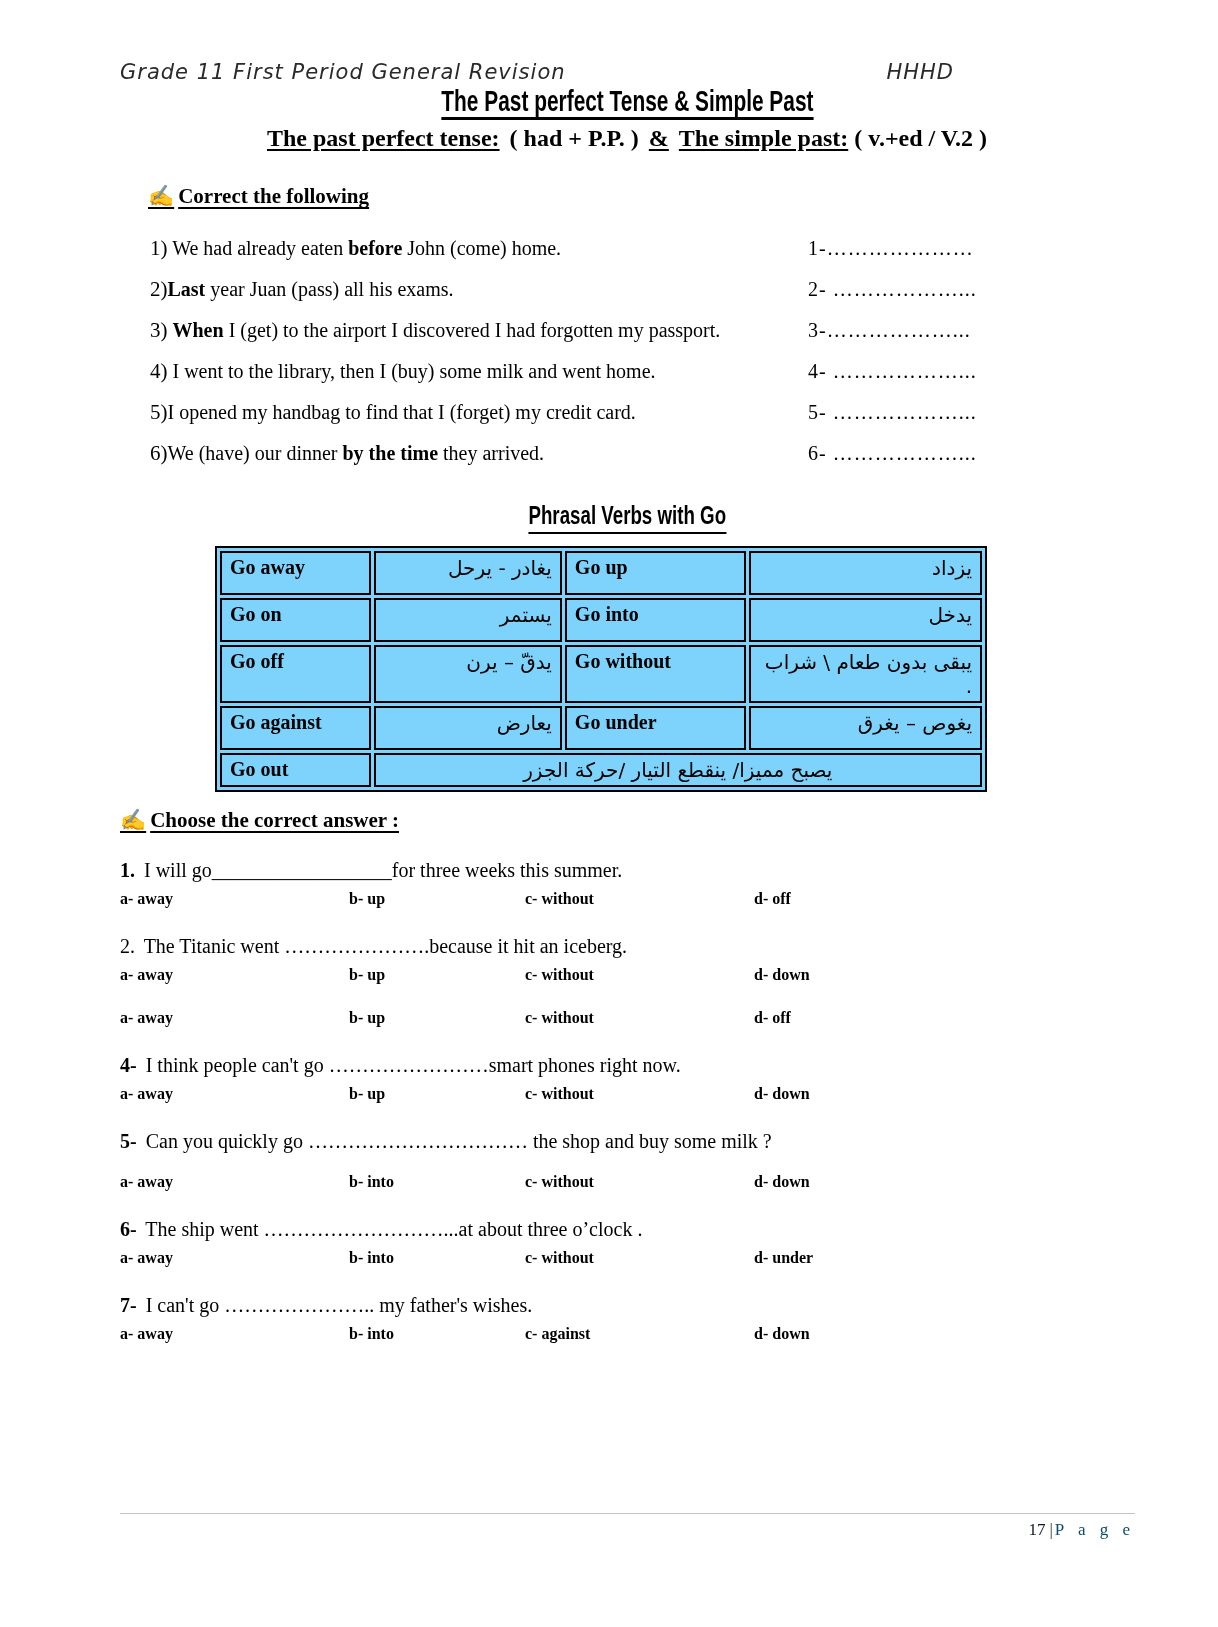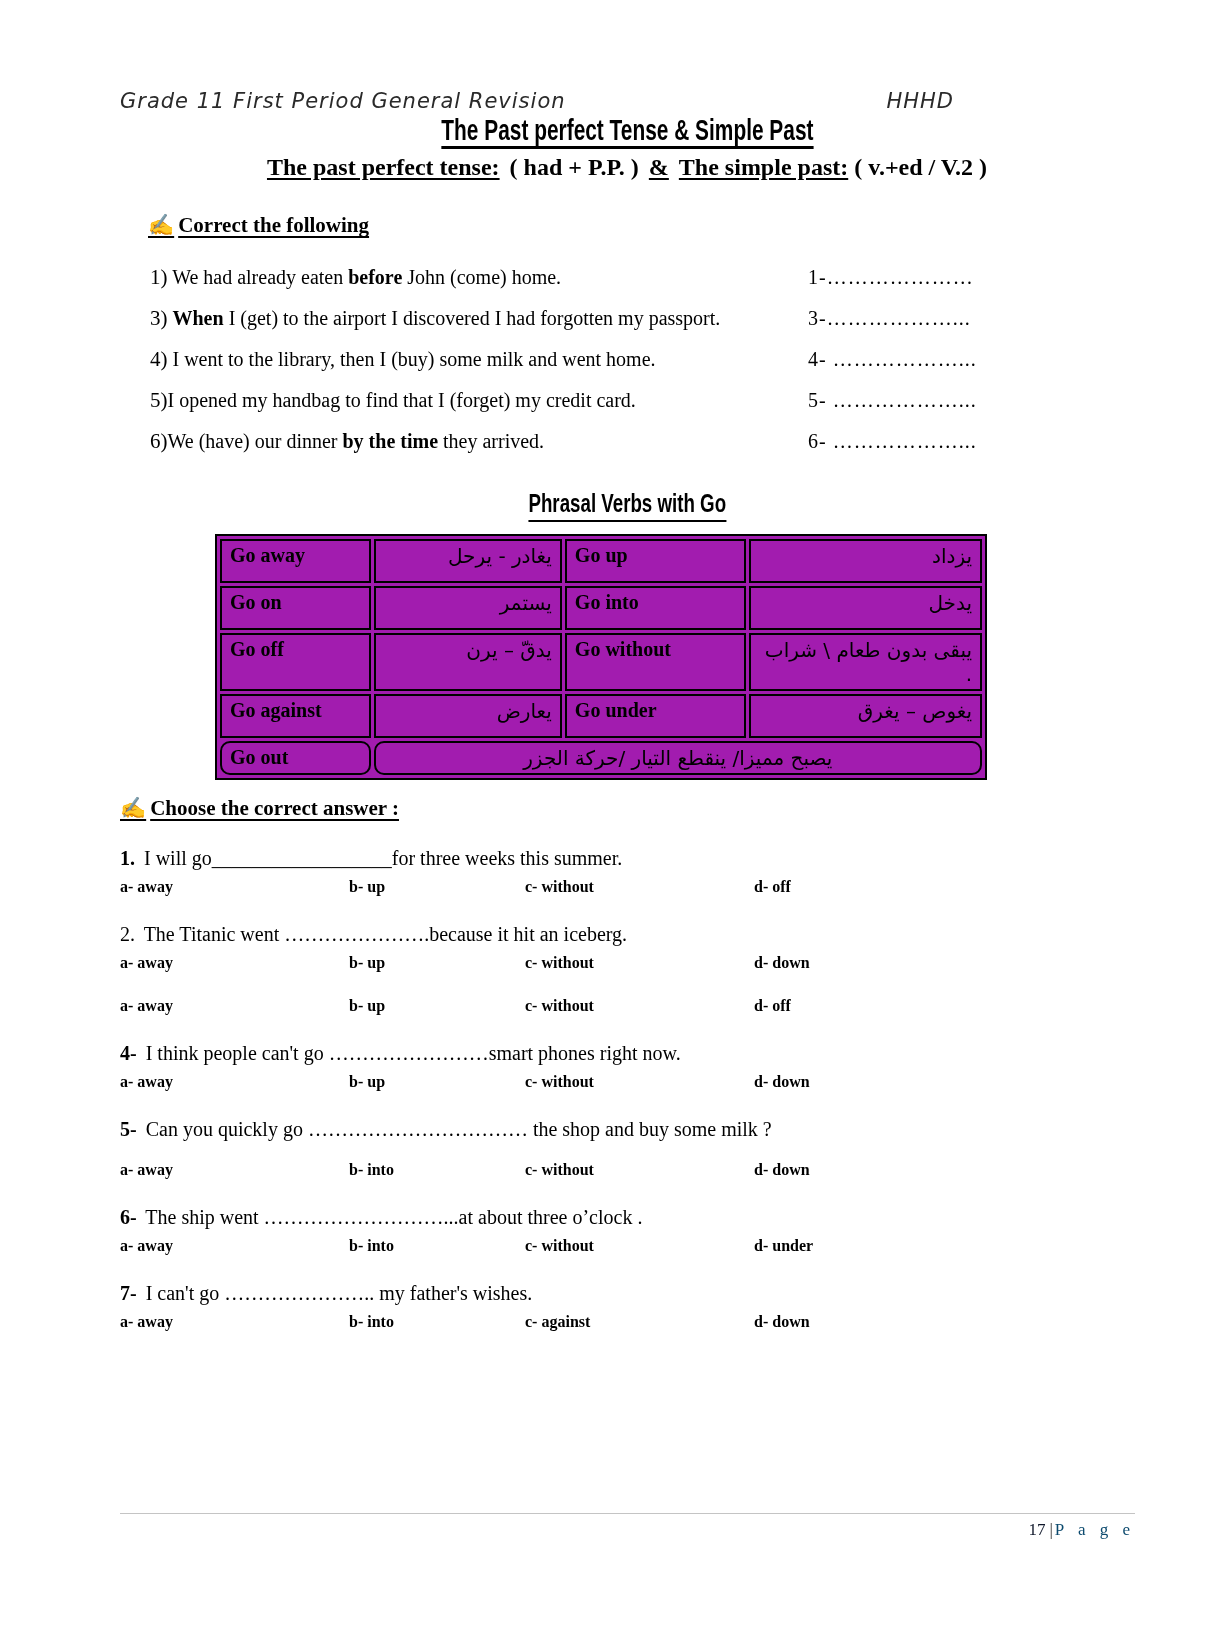--- a/index.html
+++ b/index.html
@@ -10,21 +10,21 @@
     height: 1627px;
     background: #ffffff;
     font-family: "Liberation Serif", serif;
     color: #000000;
     overflow: hidden;
   }
   .content { padding: 0 84px 0 120px; }
 
   
   .header {
-    padding-top: 89px;
+    padding-top: 60px;
     display: flex;
     justify-content: space-between;
     align-items: flex-end;
   }
   .hw {
     font-family: "DejaVu Sans", sans-serif;
     font-style: italic;
     font-size: 21px;
     letter-spacing: 1px;
     color: #2a2a2a;
@@ -84,30 +84,30 @@
     border-bottom: 2px solid #000;
     padding-bottom: 1px;
   }
   table.phrasal {
     margin: 12px 0 0 95px;
     width: 772px;
     border-collapse: separate;
     border-spacing: 3px;
     border: 2px solid #000;
     table-layout: fixed;
-    background: #a21caf;
+    background: #7dd3fc;
   }
   table.phrasal td {
     border: 2px solid #000;
     vertical-align: top;
     padding: 3px 8px;
     height: 44px;
     font-size: 20px;
   }
-  table.phrasal tr.last td { height: 30px; border-radius: 10px; }
+  table.phrasal tr.last td { height: 30px; }
   td.en { font-weight: bold; text-align: left; }
   td.ar { direction: rtl; text-align: right; font-family: "DejaVu Sans", "Liberation Serif", serif; font-size: 18px; }
   td.ar-merged { direction: rtl; text-align: center; font-family: "DejaVu Sans", "Liberation Serif", serif; font-size: 18px; }
   col.c1 { width: 20%; } col.c2 { width: 25%; } col.c3 { width: 24%; } col.c4 { width: 31%; }
 
   
   .questions { margin-top: 24px; }
   .qblock { margin-bottom: 25px; }
   .qtext { font-size: 20px; line-height: 27px; }
   .qnum { font-weight: bold; margin-right: 4px; }
@@ -164,20 +164,24 @@
     </div>
 
     <div class="sec-head sec1-head">
       <span class="hand-icon">✍</span><span>Correct the following</span>
     </div>
 
     <div class="citems">
       <div class="citem">
         <span class="sent"><span class="num">1)</span><span> We had already eaten </span><b>before</b><span> John (come) home.</span></span>
         <span class="ans">1-…………………</span>
+      </div>
+      <div class="citem">
+        <span class="sent"><span class="num">2)</span><span></span><b>Last</b><span> year Juan (pass) all his exams.</span></span>
+        <span class="ans">2- ………………...</span>
       </div>
       <div class="citem">
         <span class="sent"><span class="num">3)</span><span> </span><b>When</b><span> I (get) to the airport I discovered I had forgotten my passport.</span></span>
         <span class="ans">3-………………...</span>
       </div>
       <div class="citem">
         <span class="sent"><span class="num">4)</span><span> I went to the library, then I (buy) some milk and went home.</span><b></b><span></span></span>
         <span class="ans">4- ………………...</span>
       </div>
       <div class="citem">

